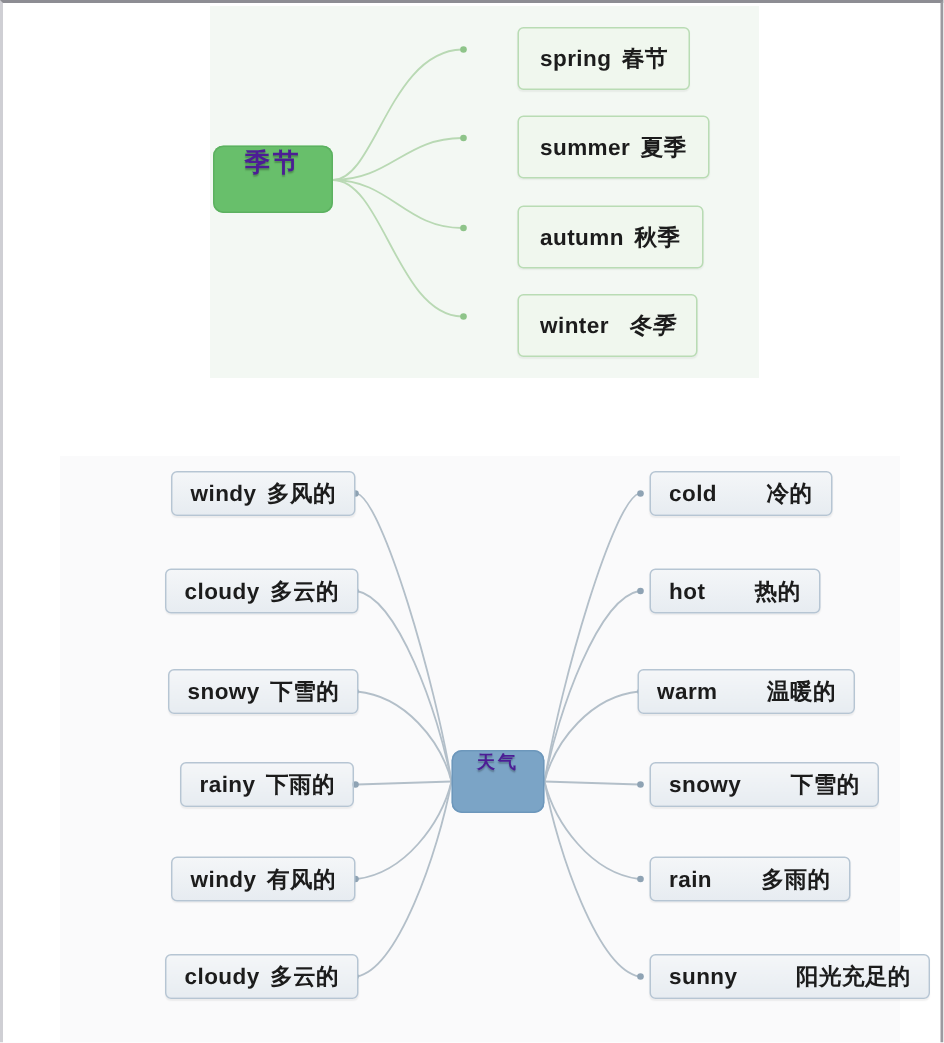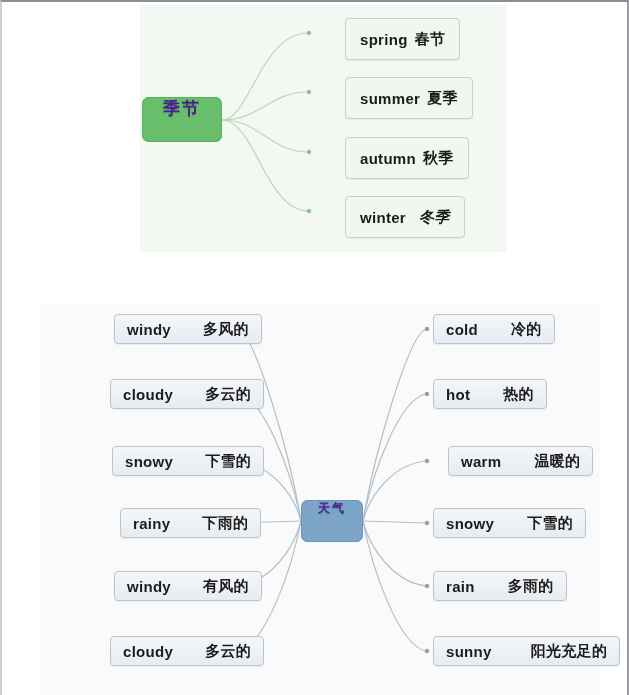--- a/index.html
+++ b/index.html
@@ -82,21 +82,21 @@
   }
   .leaf-blue {
     background: linear-gradient(to bottom, #f4f6f8 0%, #e7ecf1 100%);
     border: 1px solid #b6c5d3;
     border-radius: 4px;
     padding: 0 12px;
     height: 30px;
     box-shadow: 0 1px 1px rgba(0,0,0,.06);
   }
   .leaf-right { justify-content: flex-start; gap: 26px; }
-  .leaf-left  { justify-content: flex-start; gap: 25px; }
+  .leaf-left  { justify-content: flex-start; }
   .en { }
   .cn { margin-left: 7px; }
 </style>
 </head>
 <body>
 
 <div id="page">
 
   <div id="seasons-panel">
 
@@ -213,21 +213,21 @@
     <div class="leaf leaf-blue leaf-right" style="left:393px; top:10px;">
       <span class="en">cold</span>
       <span class="cn">冷的</span>
     </div>
 
     <div class="leaf leaf-blue leaf-right" style="left:393px; top:75px;">
       <span class="en">hot</span>
       <span class="cn">热的</span>
     </div>
 
-    <div class="leaf leaf-blue leaf-right" style="left:408px; top:142px;">
+    <div class="leaf leaf-blue leaf-right" style="left:385px; top:142px;">
       <span class="en">warm</span>
       <span class="cn">温暖的</span>
     </div>
 
     <div class="leaf leaf-blue leaf-right" style="left:393px; top:204px;">
       <span class="en">snowy</span>
       <span class="cn">下雪的</span>
     </div>
 
     <div class="leaf leaf-blue leaf-right" style="left:393px; top:267px;">

